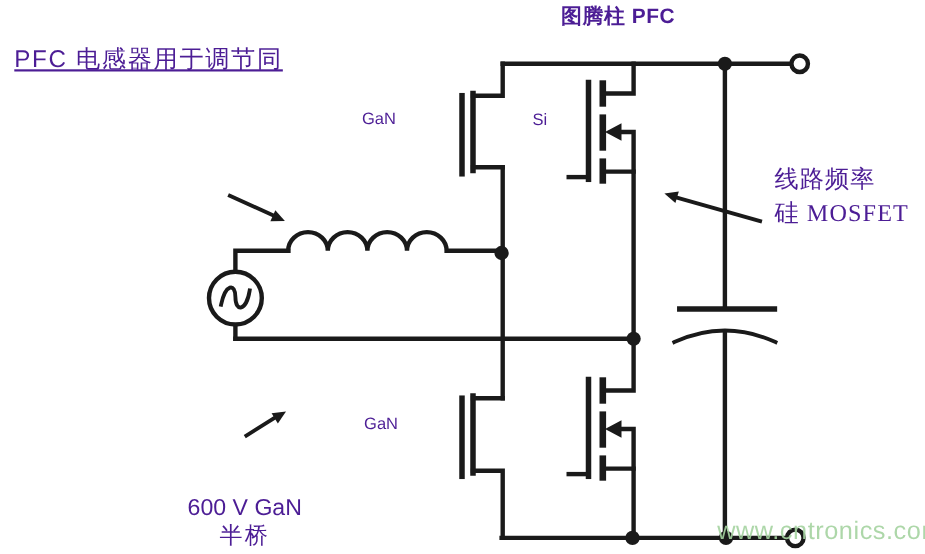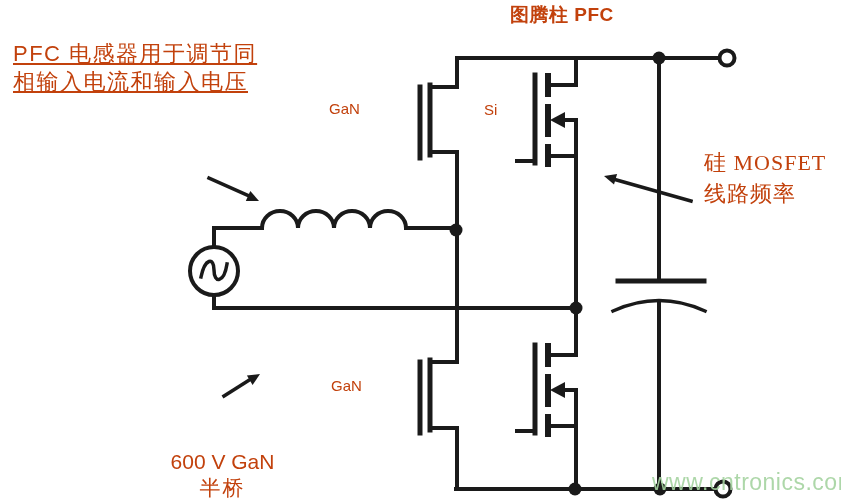--- a/index.html
+++ b/index.html
@@ -1,21 +1,21 @@
 <!DOCTYPE html>
 <html><head>
 <meta charset="utf-8">
 <style>
   html,body{margin:0;padding:0;background:#ffffff;}
   #stage{
     position:relative;width:841px;height:504px;background:#ffffff;overflow:hidden;
     font-family:"Liberation Sans","DejaVu Sans",sans-serif;color:#1a1a1a;
   }
   #circuit-svg{position:absolute;left:0;top:0;}
-  .txt{position:absolute;white-space:nowrap;color:#c2410c;}
+  .txt{position:absolute;white-space:nowrap;color:#4c1d95;}
   .title{left:510px;top:2px;font-size:19px;font-weight:bold;letter-spacing:0.5px;}
   .left-note{left:13px;top:40px;font-size:22px;line-height:28px;letter-spacing:1.5px;text-decoration:underline;}
   .device-label{font-size:15px;}
   .gan-high-label{left:329px;top:100px;}
   .si-high-label{left:484px;top:101px;}
   .gan-low-label{left:331px;top:377px;}
   .half-bridge-note{left:150px;top:401px;width:145px;text-align:center;font-size:21px;line-height:26px;white-space:nowrap;margin-top:48px;}
   .half-bridge-note .l2{font-family:Liberation Sans, sans-serif;letter-spacing:2px;}
   .rect-note{left:704px;top:147px;font-size:22px;line-height:31px;font-family:"Liberation Serif","DejaVu Serif",serif;letter-spacing:1px;}
   .watermark{left:652px;top:469px;font-size:23px;letter-spacing:0.5px;opacity:0.9;}
@@ -106,31 +106,30 @@
         <path d="M691,201 L613,179"></path>
         <polygon points="604,176 617.1,174 614,184.6" fill="#1a1a1a" stroke="none"></polygon>
       </g>
     </g>
   </svg>
 
   <div class="txt title">图腾柱 PFC</div>
 
   <div class="txt left-note">
     <div>PFC 电感器用于调节同</div>
-    <div>相输入电流和输入电压</div>
   </div>
 
   <div class="txt device-label gan-high-label">GaN</div>
   <div class="txt device-label si-high-label">Si</div>
   <div class="txt device-label gan-low-label">GaN</div>
 
   <div class="txt half-bridge-note">
     <div class="l1">600 V GaN</div>
     <div class="l2">半桥</div>
   </div>
 
   <div class="txt rect-note">
+    <div>线路频率</div>
     <div>硅 MOSFET</div>
-    <div>线路频率</div>
   </div>
 
   <div class="txt watermark" style="color: rgb(165, 211, 160);">www.cntronics.com</div>
 </div>
 
 </body></html>

